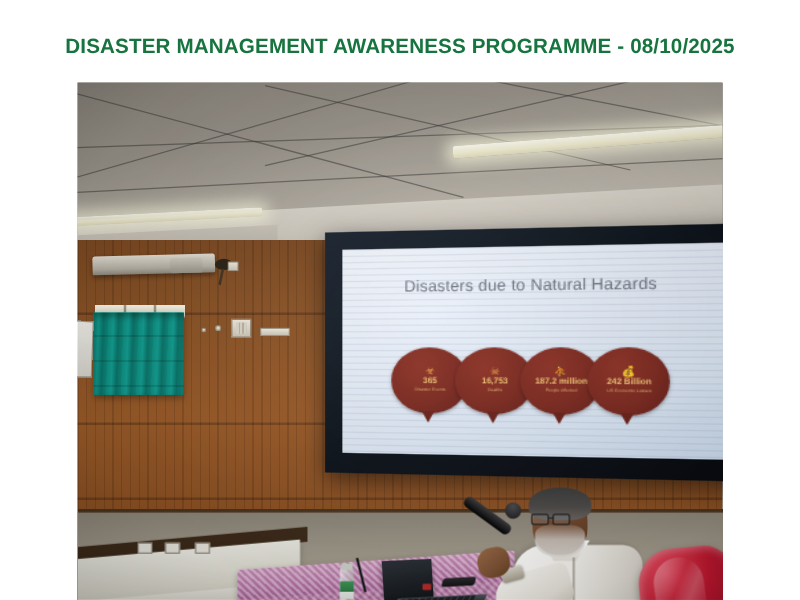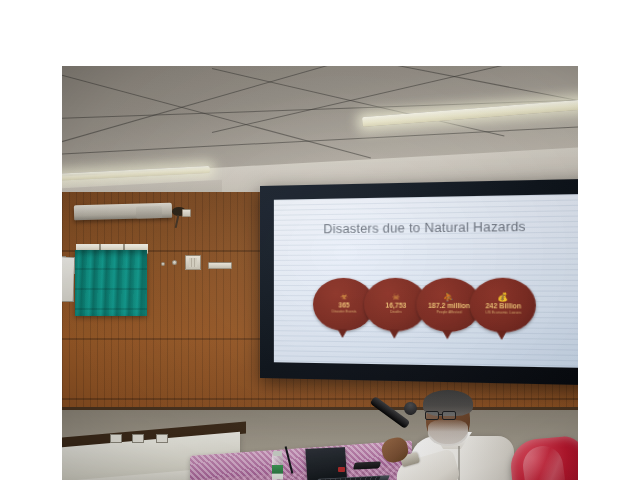--- a/index.html
+++ b/index.html
@@ -419,20 +419,21 @@
     position: absolute; left: 0; top: 0; width: 100%; height: 100%;
     background: radial-gradient(ellipse at 55% 45%, rgba(255,255,255,.05) 0%, rgba(0,0,0,.10) 75%, rgba(0,0,0,.22) 100%);
     pointer-events: none;
   }
 </style>
 </head>
 <body>
 
 <div id="page">
 
+  <div id="page-title">DISASTER MANAGEMENT AWARENESS PROGRAMME - 08/10/2025</div>
 
   <div id="photo">
 
     <div class="ceiling">
       <div class="ctile" style="left:-10px; top:6px;  width:330px; transform:rotate(15deg);"></div>
       <div class="ctile" style="left:-10px; top:78px; width:340px; transform:rotate(-16deg);"></div>
       <div class="ctile" style="left:150px; top:2px;  width:300px; transform:rotate(13deg);"></div>
       <div class="ctile" style="left:150px; top:66px; width:300px; transform:rotate(-13deg);"></div>
       <div class="ctile" style="left:320px; top:-4px; width:260px; transform:rotate(11deg);"></div>
       <div class="ctile" style="left:-10px; top:52px; width:540px; transform:rotate(-2deg);"></div>

